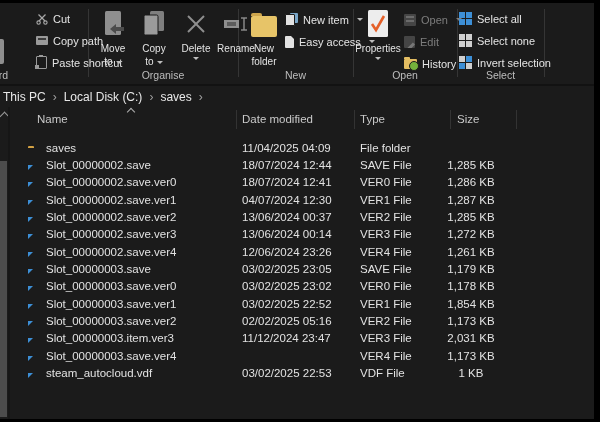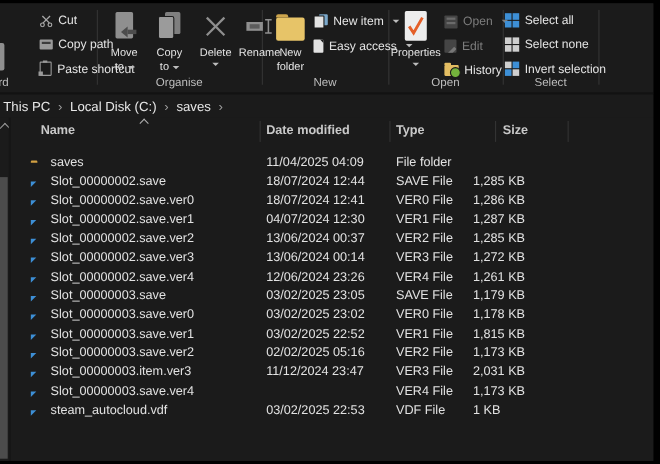--- a/index.html
+++ b/index.html
@@ -86,31 +86,31 @@
   .crumb{padding:0 3px;cursor:default;white-space:nowrap;}
   .crumb-sep{color:#9f9f9f;font-size:12px;padding:0 4px;}
 
   
   .pane{position:absolute;left:0;top:104px;width:594px;height:312px;background:#1b1b1b;}
   .navscroll-arrow{position:absolute;left:1px;top:6px;width:6px;height:6px;border-left:1.5px solid #9a9a9a;border-top:1.5px solid #9a9a9a;transform:rotate(45deg);}
   .navscroll-thumb{position:absolute;left:0;top:54px;width:7px;height:256px;background:#4c4c4c;}
   .pane-gap{position:absolute;left:8px;top:0;width:2px;height:312px;background:#161616;}
 
   .hdr{position:absolute;left:10px;top:0;width:584px;height:26px;font-size:11.5px;color:#c9c9c9;}
-  .hdr .col{position:absolute;top:6px;white-space:nowrap;cursor:default;font-weight:bold;}
+  .hdr .col{position:absolute;top:6px;white-space:nowrap;cursor:default;}
   .col-name{left:27px}.col-date{left:232px}.col-type{left:350px}.col-size{left:447px}
   .hdr-sep{position:absolute;top:3px;height:19px;width:1px;background:#333;}
   .hs1{left:226px}.hs2{left:344px}.hs3{left:440px}.hs4{left:506px}
   .sort-caret{position:absolute;left:118px;top:2px;width:5px;height:5px;border-left:1px solid #b0b0b0;border-top:1px solid #b0b0b0;transform:rotate(45deg);}
 
   .rows{position:absolute;left:0;top:32px;width:594px;}
   .frow{position:relative;height:17.35px;cursor:default;}
   .frow .cell{position:absolute;top:50%;transform:translateY(-50%);font-size:11.5px;color:#e2e2e2;white-space:nowrap;}
   .c-icon{left:28px}.c-name{left:46px}.c-date{left:242px;color:#dadada}.c-type{left:360px;color:#dadada}
-  .c-size{left:430px;width:82px;text-align:left;color:#dadada}
+  .c-size{left:430px;width:82px;text-align:center;color:#dadada}
 
   .icon-folder{width:13px;height:10px;background:#d3a143;border-radius:1px;position:relative;}
   .icon-folder::before{content:"";position:absolute;top:-2px;left:0;width:6px;height:2px;background:#d3a143;border-radius:1px 1px 0 0;}
   .icon-file{width:10px;height:12px;background:#ececec;border-radius:1px;position:relative;}
   .icon-file::before{content:"";position:absolute;left:0;top:0;border-top:5px solid #3d8fd6;border-right:5px solid transparent;}
 </style>
 </head>
 <body>
 
 <div class="window">
@@ -360,21 +360,21 @@
     <span class="cell c-date">03/02/2025 23:02</span>
     <span class="cell c-type">VER0 File</span>
     <span class="cell c-size">1,178 KB</span>
   </div>
 
   <div class="frow">
     <span class="cell c-icon"><span class="icon-file"></span></span>
     <span class="cell c-name">Slot_00000003.save.ver1</span>
     <span class="cell c-date">03/02/2025 22:52</span>
     <span class="cell c-type">VER1 File</span>
-    <span class="cell c-size">1,815 KB</span>
+    <span class="cell c-size">1,854 KB</span>
   </div>
 
   <div class="frow">
     <span class="cell c-icon"><span class="icon-file"></span></span>
     <span class="cell c-name">Slot_00000003.save.ver2</span>
     <span class="cell c-date">02/02/2025 05:16</span>
     <span class="cell c-type">VER2 File</span>
     <span class="cell c-size">1,173 KB</span>
   </div>
 

